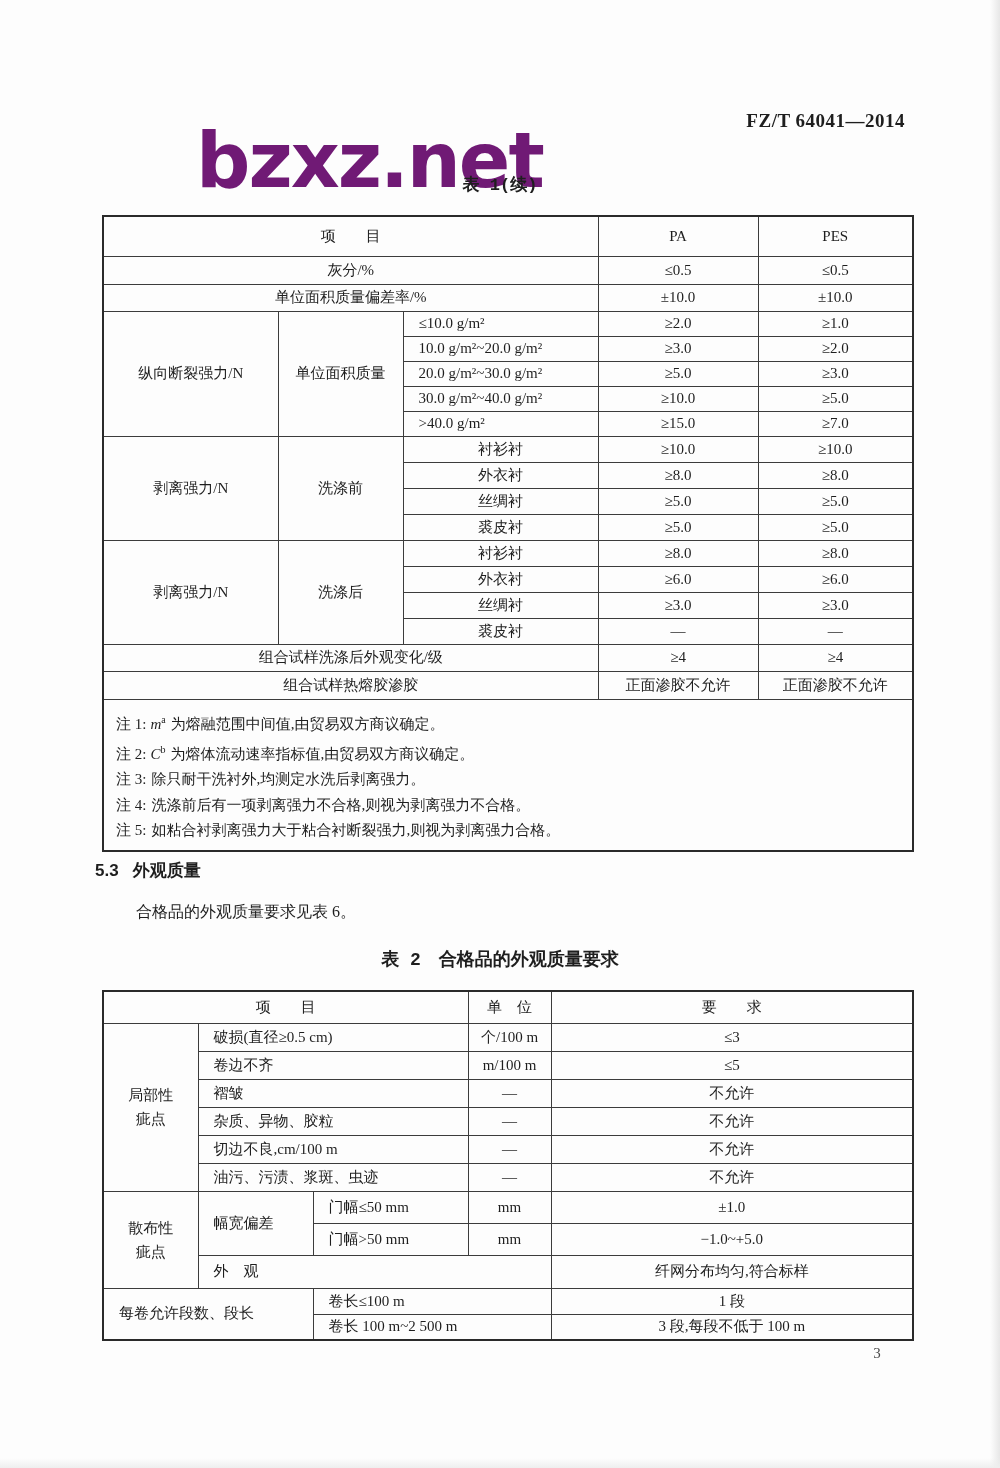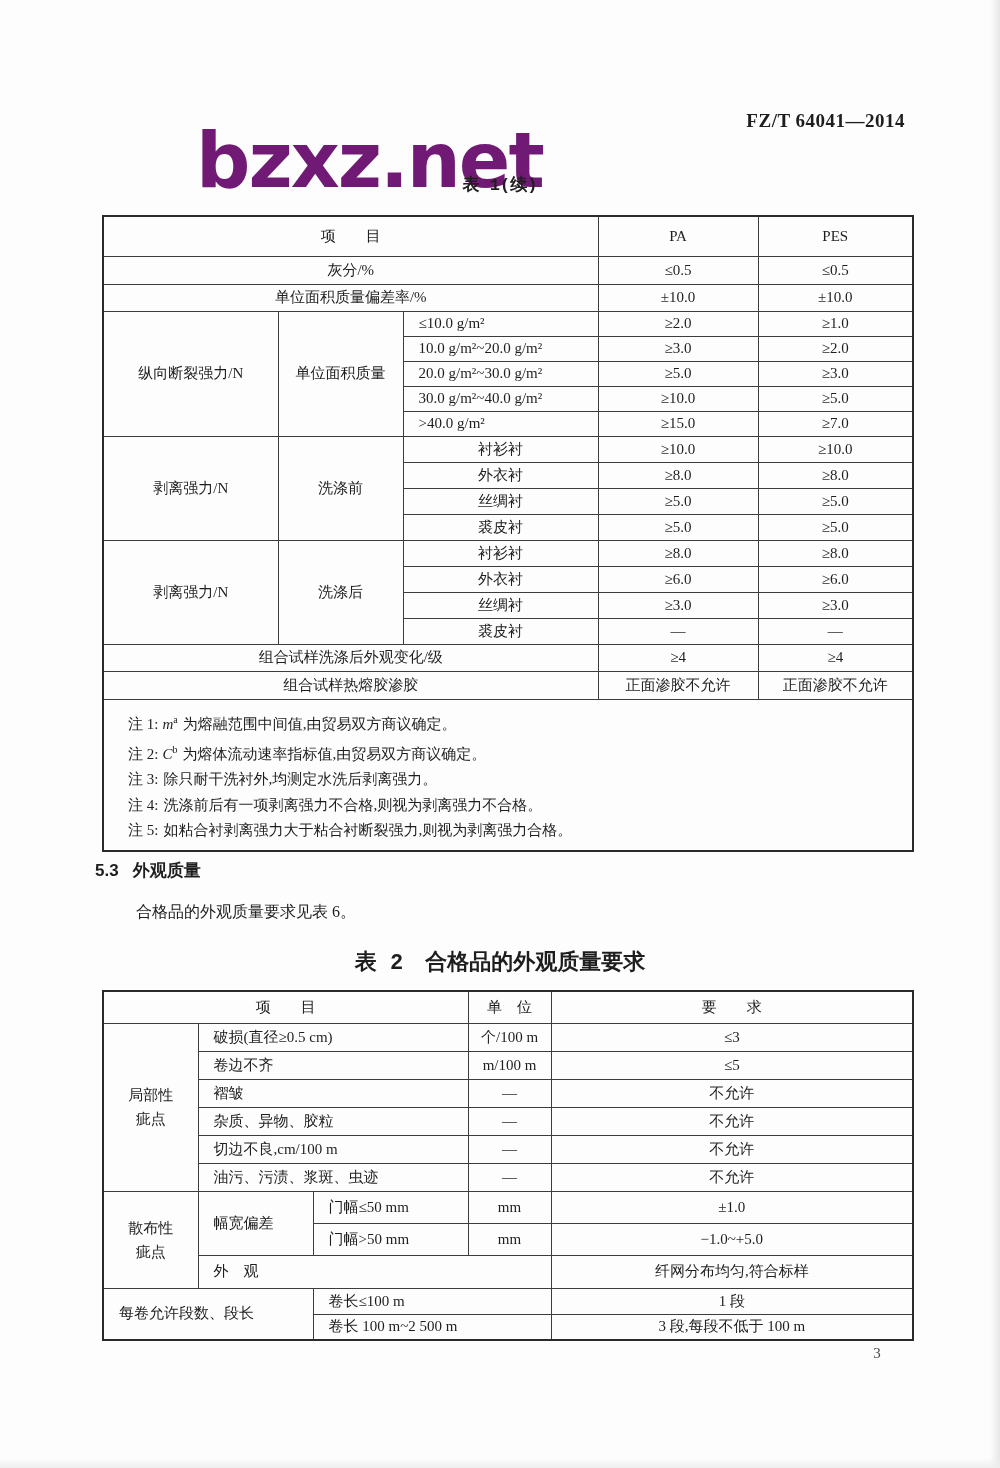--- a/index.html
+++ b/index.html
@@ -21,40 +21,40 @@
     font-size:76px; font-weight:bold; color:#701a75;
     font-family:"DejaVu Sans",sans-serif; letter-spacing:-2px;
     z-index:0; user-select:none;
   }
   .tbl-title {
     position:absolute; left:95px; width:810px; text-align:center;
     font-weight:bold; font-size:17px; z-index:2;
     font-family:Liberation Mono, monospace;
   }
   #t1-title { top:173px; }
-  #t2-title { top:947px; font-size:22px; }
+  #t2-title { top:947px; font-size:18px; }
   table {
     position:absolute; left:95px; width:810px;
     border-collapse:collapse; table-layout:fixed;
     z-index:1; background:transparent;
     border:2px solid #2a2a2a;
     margin-left:7px;
   }
   #table1 { top:215px; }
   #table2 { top:990px; }
   td {
     border:1px solid #3c3c3c;
     text-align:center; vertical-align:middle;
     font-size:15px; padding:0 4px; line-height:1.25;
   }
   .al { text-align:left; padding-left:15px; }
   .pre { white-space:pre-line; line-height:1.6; }
   .h40{height:40px} .h33{height:33px} .h32{height:32px}
   .h28{height:28px} .h27{height:27px} .h26{height:26px} .h25{height:25px}
-  .notes-cell { text-align:left; padding:7px 10px 6px 24px; }
+  .notes-cell { text-align:left; padding:7px 10px 6px 12px; }
   .note-line { line-height:25.4px; font-size:15px; }
   .nvar { font-style:italic; margin-left:4px; }
   .note-line sup { font-size:10px; }
   .ntext { margin-left:5px; }
   .section-head {
     position:absolute; top:859px; left:95px;
     font-weight:bold; font-size:17px;
     font-family:"Liberation Sans","DejaVu Sans",sans-serif;
   }
   .section-head .sec-title { margin-left:14px;margin-top:24px; }

